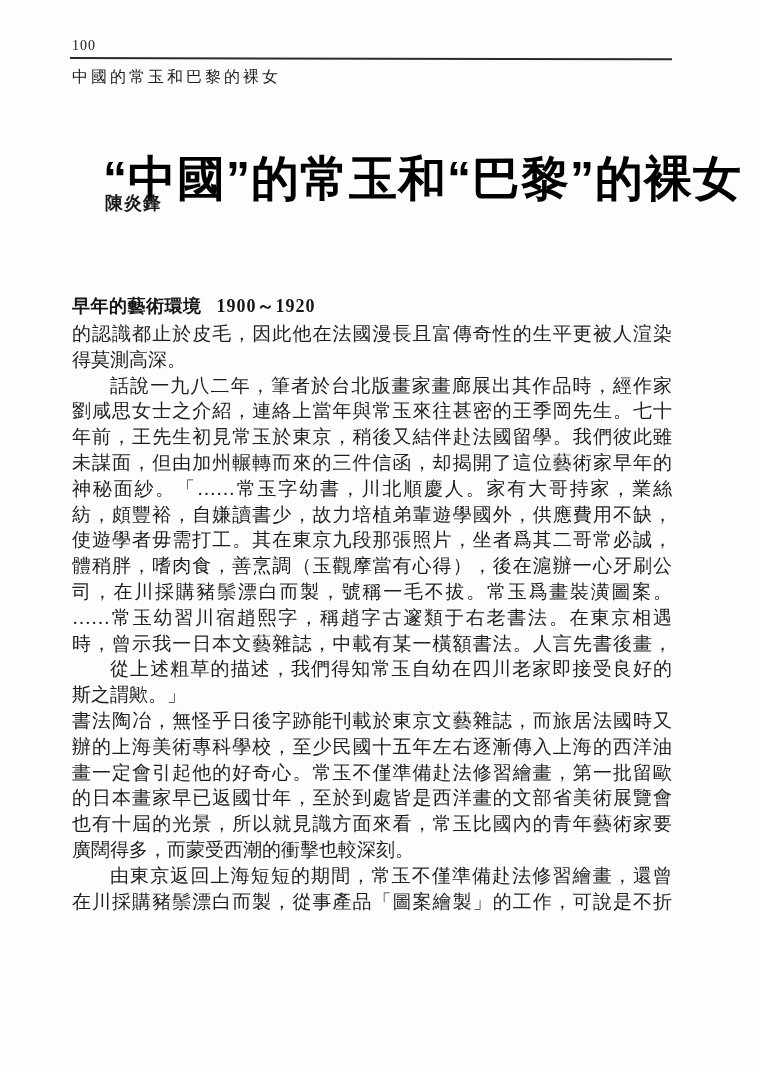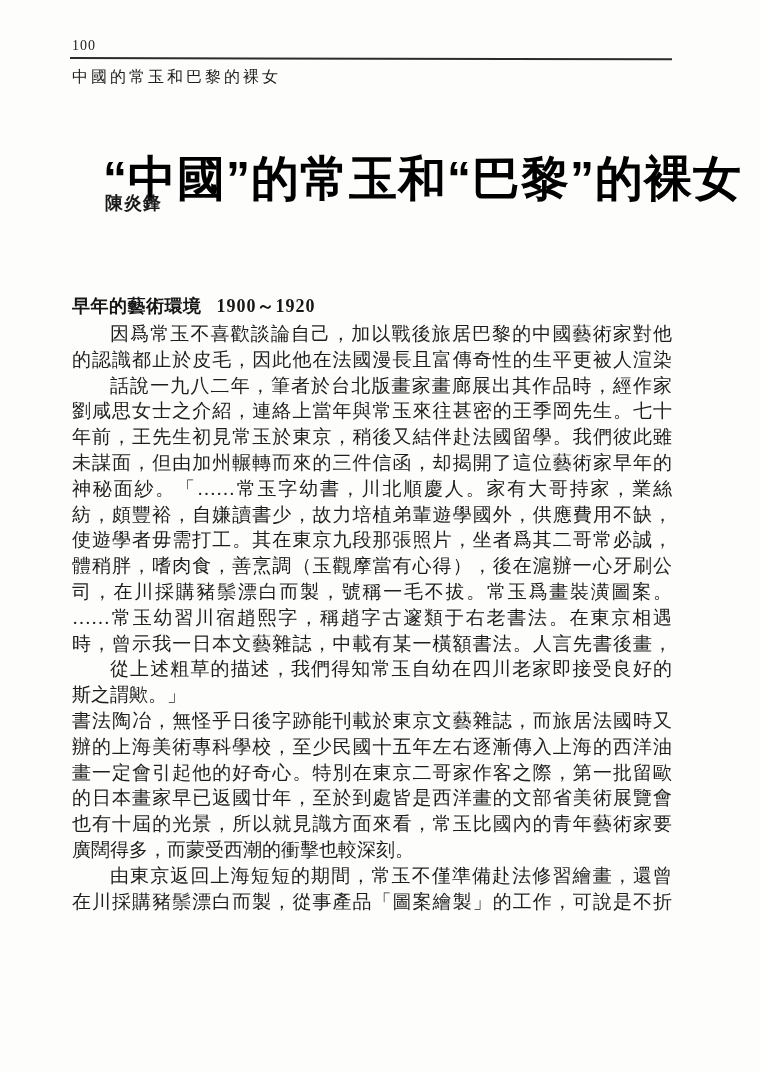--- a/index.html
+++ b/index.html
@@ -116,38 +116,38 @@
 
   <h1 class="article-title">“中國”的常玉和“巴黎”的裸女</h1>
 
   <div class="article-author">陳炎鋒</div>
 
   <div class="section-heading">
     <span>早年的藝術環境</span><span class="period">1900～1920</span>
   </div>
 
   <div class="body-text">
-      <div class="bodyline indent">因爲常玉不喜歡談論自己，加以戰後旅居巴黎的中國藝術家對他</div>
       <div class="bodyline">的認識都止於皮毛，因此他在法國漫長且富傳奇性的生平更被人渲染</div>
+      <div class="bodyline short">得莫測高深。</div>
       <div class="bodyline indent">話說一九八二年，筆者於台北版畫家畫廊展出其作品時，經作家</div>
       <div class="bodyline">劉咸思女士之介紹，連絡上當年與常玉來往甚密的王季岡先生。七十</div>
       <div class="bodyline">年前，王先生初見常玉於東京，稍後又結伴赴法國留學。我們彼此雖</div>
       <div class="bodyline">未謀面，但由加州輾轉而來的三件信函，却揭開了這位藝術家早年的</div>
       <div class="bodyline">神秘面紗。「……常玉字幼書，川北順慶人。家有大哥持家，業絲</div>
       <div class="bodyline">紡，頗豐裕，自嫌讀書少，故力培植弟輩遊學國外，供應費用不缺，</div>
       <div class="bodyline">使遊學者毋需打工。其在東京九段那張照片，坐者爲其二哥常必誠，</div>
       <div class="bodyline">體稍胖，嗜肉食，善烹調（玉觀摩當有心得），後在滬辦一心牙刷公</div>
       <div class="bodyline">司，在川採購豬鬃漂白而製，號稱一毛不拔。常玉爲畫裝潢圖案。</div>
       <div class="bodyline">……常玉幼習川宿趙熙字，稱趙字古邃類于右老書法。在東京相遇</div>
       <div class="bodyline">時，曾示我一日本文藝雜誌，中載有某一橫額書法。人言先書後畫，</div>
       <div class="bodyline indent">從上述粗草的描述，我們得知常玉自幼在四川老家即接受良好的</div>
       <div class="bodyline short">斯之謂歟。」</div>
       <div class="bodyline">書法陶冶，無怪乎日後字跡能刊載於東京文藝雜誌，而旅居法國時又</div>
       <div class="bodyline">辦的上海美術專科學校，至少民國十五年左右逐漸傳入上海的西洋油</div>
-      <div class="bodyline">畫一定會引起他的好奇心。特別在東京二哥家作客之際，第一批留歐</div>
+      <div class="bodyline">畫一定會引起他的好奇心。常玉不僅準備赴法修習繪畫，第一批留歐</div>
       <div class="bodyline">的日本畫家早已返國廿年，至於到處皆是西洋畫的文部省美術展覽會</div>
       <div class="bodyline">也有十屆的光景，所以就見識方面來看，常玉比國內的青年藝術家要</div>
       <div class="bodyline short">廣闊得多，而蒙受西潮的衝擊也較深刻。</div>
       <div class="bodyline indent">由東京返回上海短短的期間，常玉不僅準備赴法修習繪畫，還曾</div>
       <div class="bodyline">在川採購豬鬃漂白而製，從事產品「圖案繪製」的工作，可說是不折</div>
     </div>
 
 </div>
 
 </body></html>

